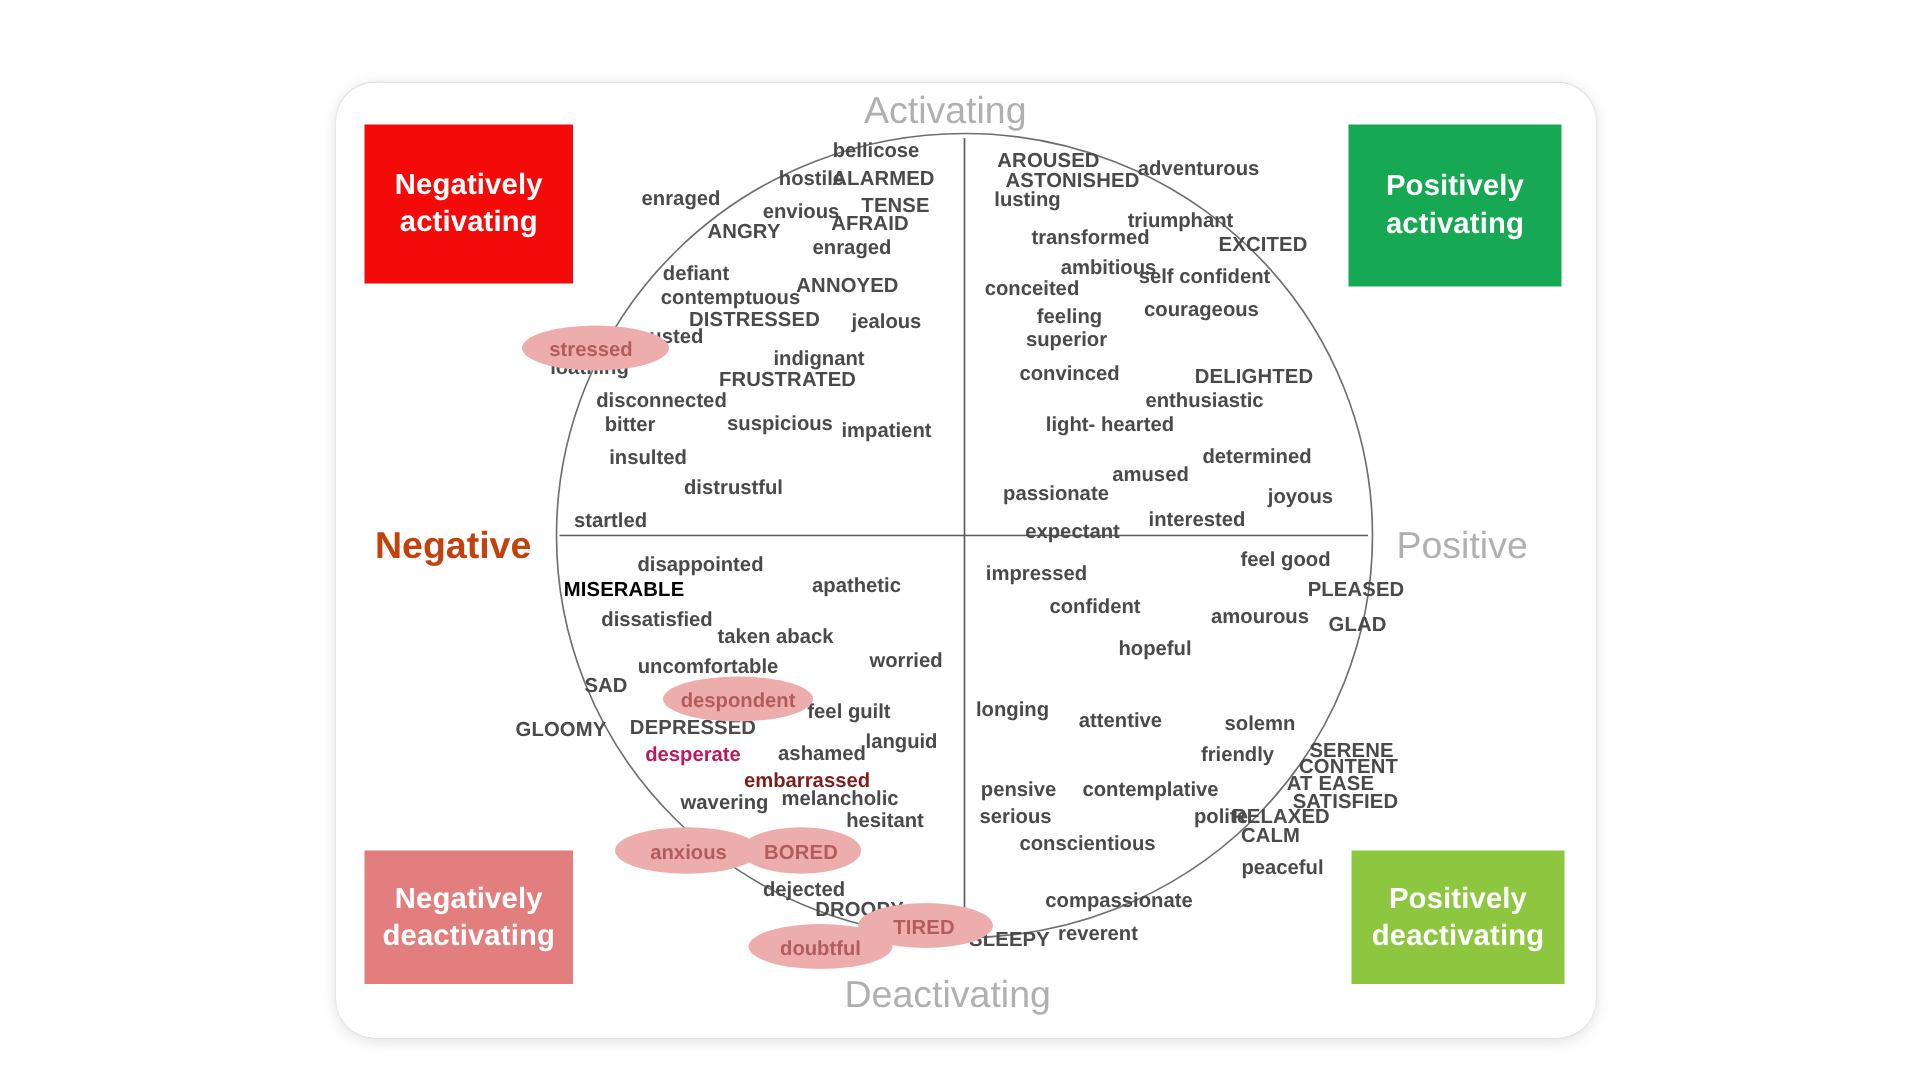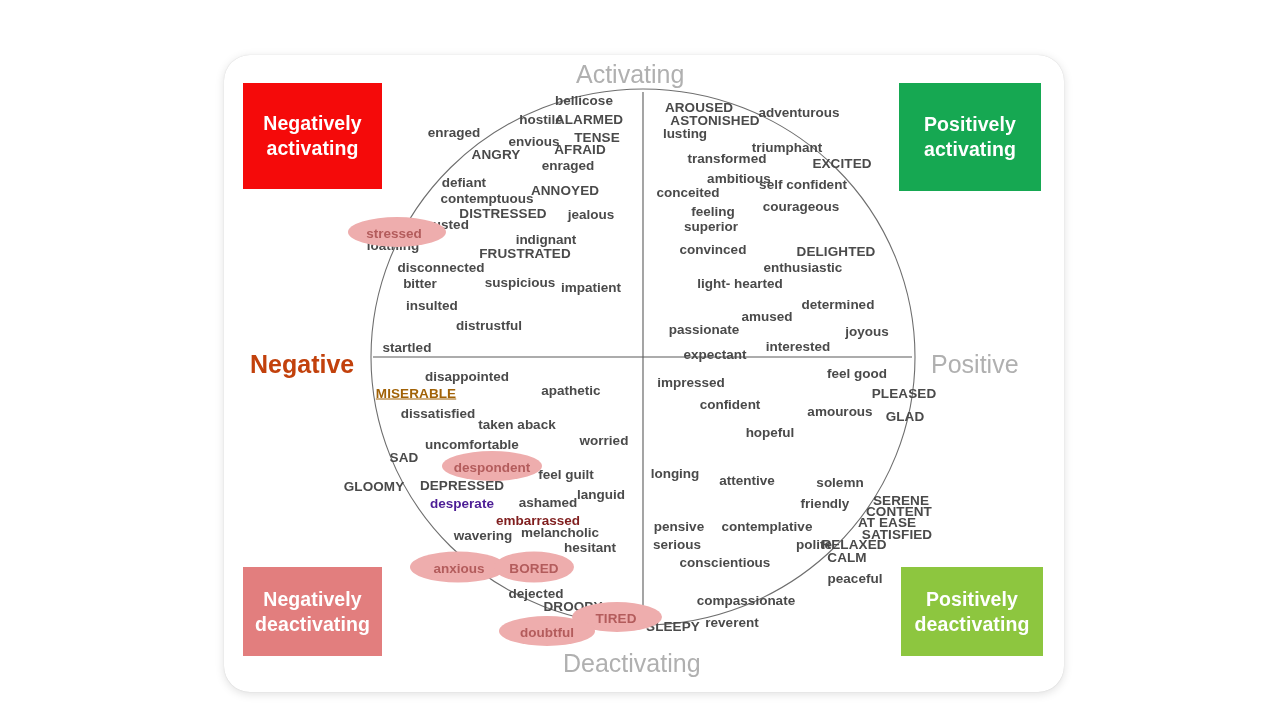--- a/index.html
+++ b/index.html
@@ -145,33 +145,33 @@
       <div class="word" style="left: 393px; top: 245px; color: rgb(74, 74, 74);">loathing</div>
       <div class="word caps" style="left: 525px; top: 253px; color: rgb(74, 74, 74);">FRUSTRATED</div>
       <div class="word" style="left: 441px; top: 267px; color: rgb(74, 74, 74);">disconnected</div>
       <div class="word" style="left: 520px; top: 282px; color: rgb(74, 74, 74);">suspicious</div>
       <div class="word" style="left: 420px; top: 283px; color: rgb(74, 74, 74);">bitter</div>
       <div class="word" style="left: 591px; top: 287px; color: rgb(74, 74, 74);">impatient</div>
       <div class="word" style="left: 432px; top: 305px; color: rgb(74, 74, 74);">insulted</div>
       <div class="word" style="left: 489px; top: 325px; color: rgb(74, 74, 74);">distrustful</div>
       <div class="word" style="left: 407px; top: 347px; color: rgb(74, 74, 74);">startled</div>
       <div class="word" style="left: 467px; top: 376px; color: rgb(74, 74, 74);">disappointed</div>
-      <div class="word caps" style="left: 416px; top: 393px; color: #a16207; text-decoration: underline;">MISERABLE</div>
+      <div class="word caps" style="left: 416px; top: 393px; color: #000000;">MISERABLE</div>
       <div class="word" style="left: 571px; top: 390px; color: rgb(74, 74, 74);">apathetic</div>
       <div class="word" style="left: 438px; top: 413px; color: rgb(74, 74, 74);">dissatisfied</div>
       <div class="word" style="left: 517px; top: 424px; color: rgb(74, 74, 74);">taken aback</div>
       <div class="word" style="left: 604px; top: 440px; color: rgb(74, 74, 74);">worried</div>
       <div class="word" style="left: 472px; top: 444px; color: rgb(74, 74, 74);">uncomfortable</div>
       <div class="word caps" style="left: 404px; top: 457px; color: rgb(74, 74, 74);">SAD</div>
       <div class="word hl" style="left: 492px; top: 467px; color: rgb(179, 92, 92);">despondent</div>
       <div class="word" style="left: 566px; top: 474px; color: rgb(74, 74, 74);">feel guilt</div>
       <div class="word caps" style="left: 374px; top: 486px; color: rgb(74, 74, 74);">GLOOMY</div>
       <div class="word caps" style="left: 462px; top: 485px; color: rgb(74, 74, 74);">DEPRESSED</div>
       <div class="word" style="left: 601px; top: 494px; color: rgb(74, 74, 74);">languid</div>
-      <div class="word" style="left: 462px; top: 503px; color: #4c1d95;">desperate</div>
+      <div class="word" style="left: 462px; top: 503px; color: #be185d;">desperate</div>
       <div class="word" style="left: 548px; top: 502px; color: rgb(74, 74, 74);">ashamed</div>
       <div class="word" style="left: 538px; top: 520px; color: #7f1d1d;">embarrassed</div>
       <div class="word" style="left: 483px; top: 535px; color: rgb(74, 74, 74);">wavering</div>
       <div class="word" style="left: 560px; top: 532px; color: rgb(74, 74, 74);">melancholic</div>
       <div class="word" style="left: 590px; top: 547px; color: rgb(74, 74, 74);">hesitant</div>
       <div class="word hl" style="left: 459px; top: 568px; color: rgb(179, 92, 92);">anxious</div>
       <div class="word caps hl" style="left: 534px; top: 568px; color: rgb(179, 92, 92);">BORED</div>
       <div class="word" style="left: 536px; top: 593px; color: rgb(74, 74, 74);">dejected</div>
       <div class="word caps" style="left: 573px; top: 606px; color: rgb(74, 74, 74);">DROOPY</div>
       <div class="word caps hl" style="left: 616px; top: 618px; color: rgb(179, 92, 92);">TIRED</div>

